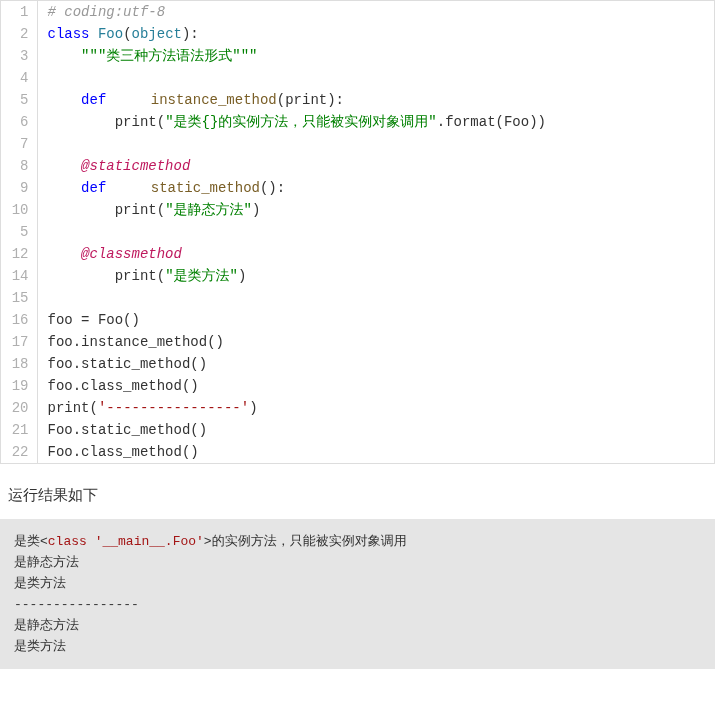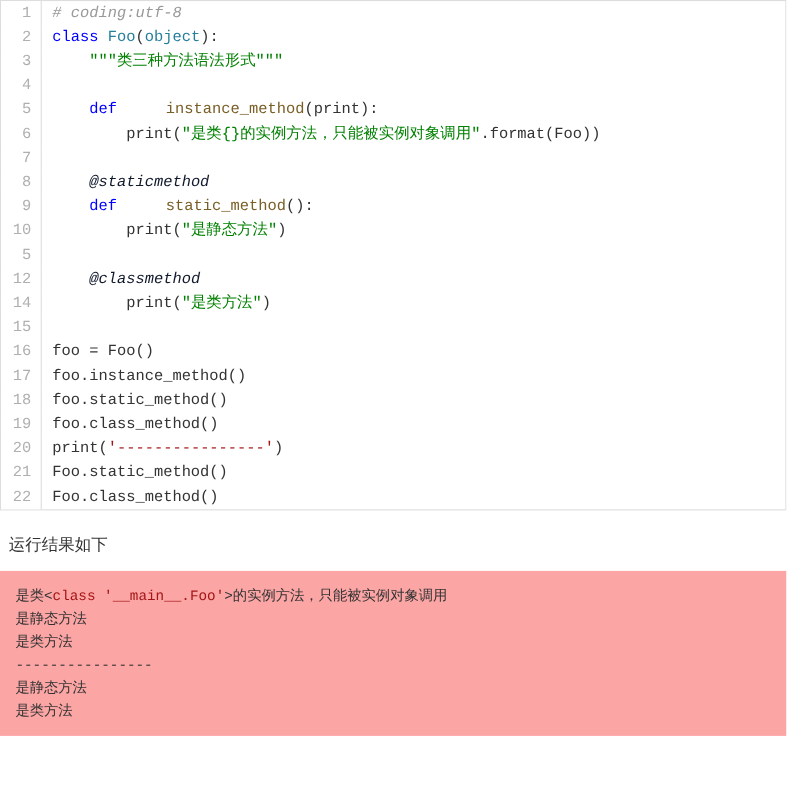--- a/index.html
+++ b/index.html
@@ -9,23 +9,23 @@
 .gutter-cell { text-align: right; color: #afafaf; padding: 0 8px 0 10px; border-right: 1px solid #ddd; user-select: none; vertical-align: top; background: #fff; width: 36px; white-space: nowrap; }
 .code-cell { padding: 0 0 0 10px; vertical-align: top; white-space: pre; color: #333; }
 .c-comment { color: #999; font-style: italic; }
 .c-keyword { color: #0000ff; }
 .c-class { color: #267f99; text-align: center; }
 .c-builtin { color: #267f99; text-align: center; }
 .c-func { color: #795e26; margin-left: 36px; }
 .c-param { color: #333; }
 .c-string { color: #a31515; }
 .c-green { color: #008000; }
-.c-decorator { color: #0f172a; font-style: italic; }
+.c-decorator { color: #be185d; font-style: italic; }
 .section-label { margin: 22px 0 14px 8px; font-size: 15px; color: #333; }
-.output-block { background: #fca5a5; padding: 12px 14px; font-family: Consolas, Monaco, "Courier New", monospace; font-size: 13px; line-height: 21px; color: #333; }
+.output-block { background: #e5e5e5; padding: 12px 14px; font-family: Consolas, Monaco, "Courier New", monospace; font-size: 13px; line-height: 21px; color: #333; }
 .out-class { color: #a31515; }
 .out-str { color: #a31515; }
 </style>
 </head>
 <body>
 
 <div class="code-block">
   <table class="code-table">
     <tbody id="code-tbody">
         <tr>

